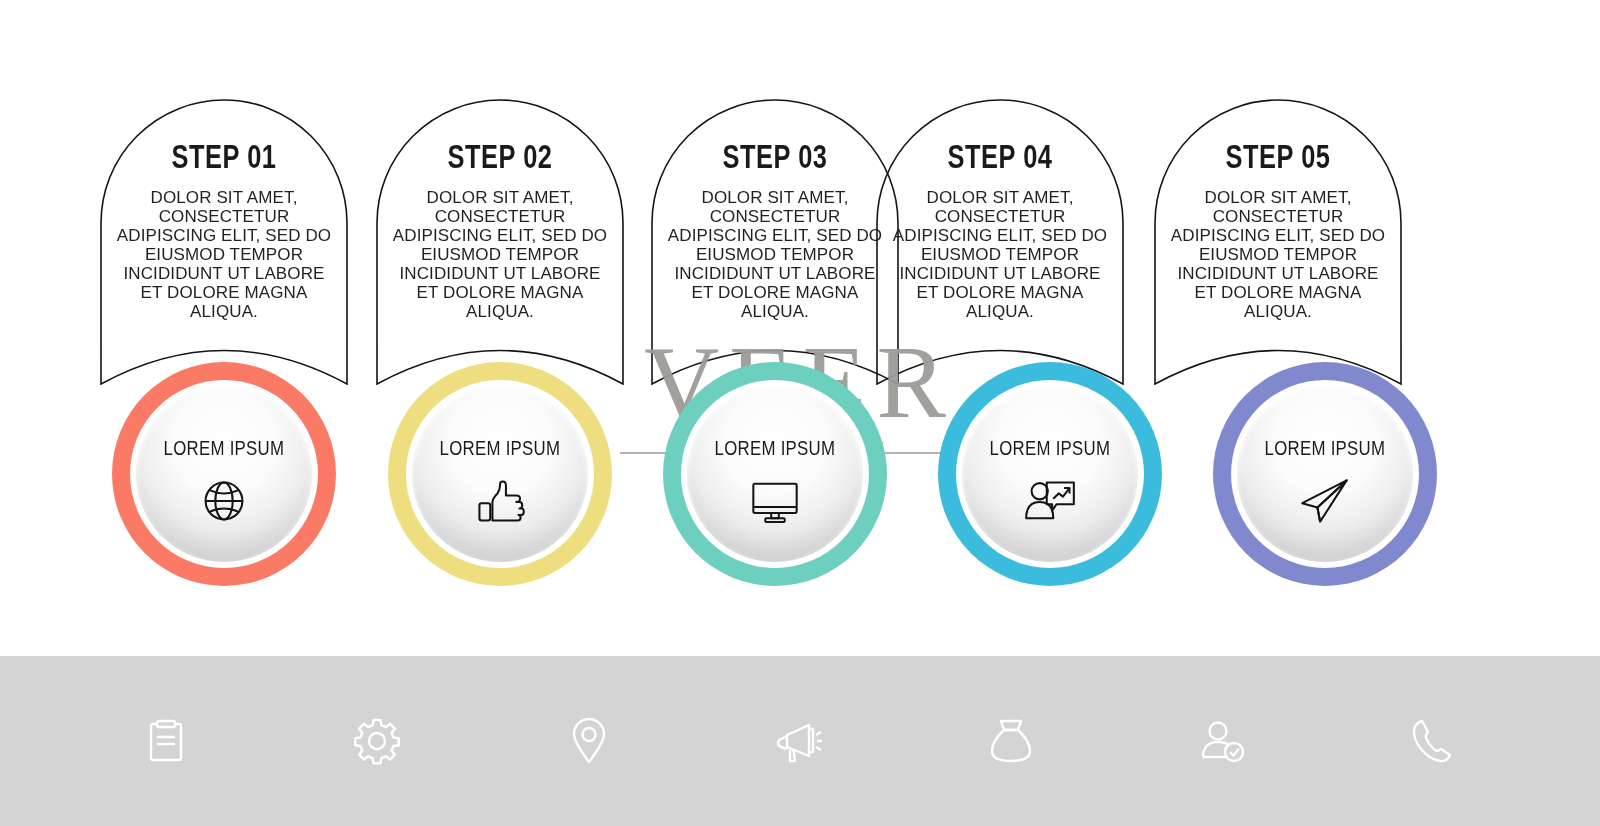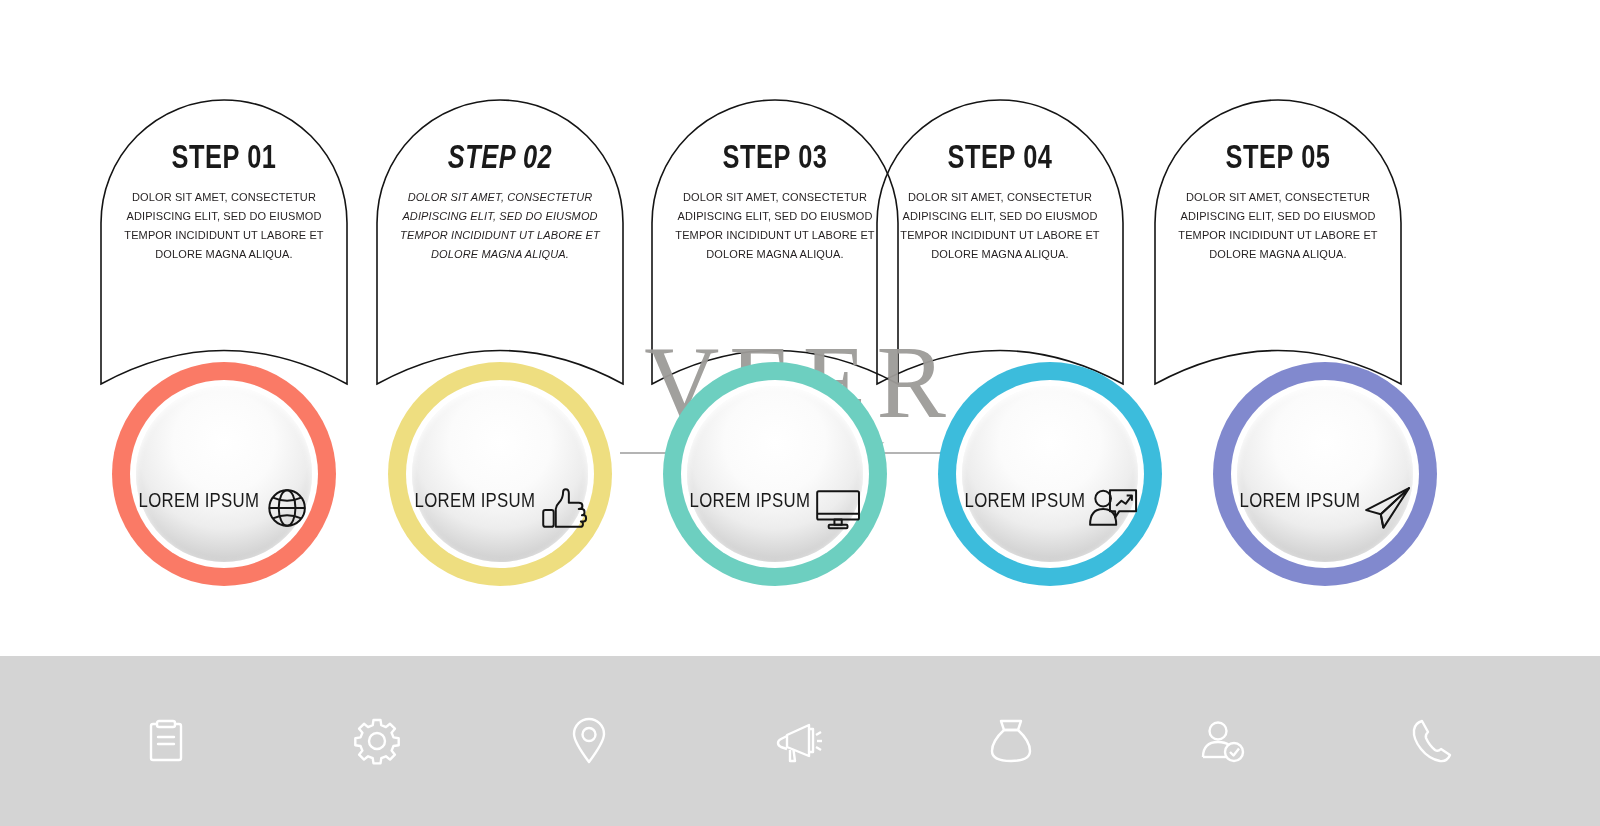--- a/index.html
+++ b/index.html
@@ -33,21 +33,21 @@
     font-weight: bold;
     letter-spacing: 0.6px;
     color: #1a1a1a;
     line-height: 1;
     transform: scaleY(1.24) scaleX(0.94);
     transform-origin: center top;
     margin-bottom: 20px;
     white-space: nowrap;
   }
   .step-body {
-    font-size: 11px;
+    font-size: 17px;
     line-height: 19px;
     color: #231f20;
     letter-spacing: 0.12px;
     padding: 0 6px;
   }
 
   
   .badge {
     position: absolute;
     width: 224px; height: 224px;
@@ -62,21 +62,21 @@
     position: absolute; inset: 18px;
     border-radius: 50%;
     background: #ffffff;
   }
   .badge .disc {
     position: absolute; inset: 24px;
     border-radius: 50%;
     background: radial-gradient(circle at 50% 32%, #ffffff 0%, #fbfbfb 34%, #ededed 58%, #d2d2d2 78%, #9a9a9a 96%, #8e8e8e 100%);
     box-shadow: inset 0 2px 6px rgba(255,255,255,0.9);
     display: flex;
-    flex-direction: row;
+    flex-direction: column;
     align-items: center;
     justify-content: flex-start;
     padding-top: 52px;
   }
   .badge .disc-label {
     font-size: 17.5px;
     color: #1a1a1a;
     letter-spacing: 0.3px;
     transform: scaleY(1.16) scaleX(0.96);
     white-space: nowrap;
@@ -150,21 +150,21 @@
   <div class="panel" style="left:100px;">
     <svg class="panel-outline" viewBox="0 0 248 285" preserveAspectRatio="none">
       <path d="M1,285 L1,124 A123,123 0 0 1 247,124 L247,285 Q124,218 1,285 Z" fill="#ffffff" stroke="#141414" stroke-width="1.6" vector-effect="non-scaling-stroke"></path>
     </svg>
     <div class="panel-text">
       <div class="step-title">STEP 01</div>
       <div class="step-body">DOLOR SIT AMET, CONSECTETUR ADIPISCING ELIT, SED DO EIUSMOD TEMPOR INCIDIDUNT UT LABORE ET DOLORE MAGNA ALIQUA.</div>
     </div>
   </div>
 
-  <div class="panel" style="left:376px;font-style:italic;">
+  <div class="panel" style="left:376px;">
     <svg class="panel-outline" viewBox="0 0 248 285" preserveAspectRatio="none">
       <path d="M1,285 L1,124 A123,123 0 0 1 247,124 L247,285 Q124,218 1,285 Z" fill="#ffffff" stroke="#141414" stroke-width="1.6" vector-effect="non-scaling-stroke"></path>
     </svg>
     <div class="panel-text">
       <div class="step-title">STEP 02</div>
       <div class="step-body">DOLOR SIT AMET, CONSECTETUR ADIPISCING ELIT, SED DO EIUSMOD TEMPOR INCIDIDUNT UT LABORE ET DOLORE MAGNA ALIQUA.</div>
     </div>
   </div>
 
   <div class="panel" style="left:651px;">

